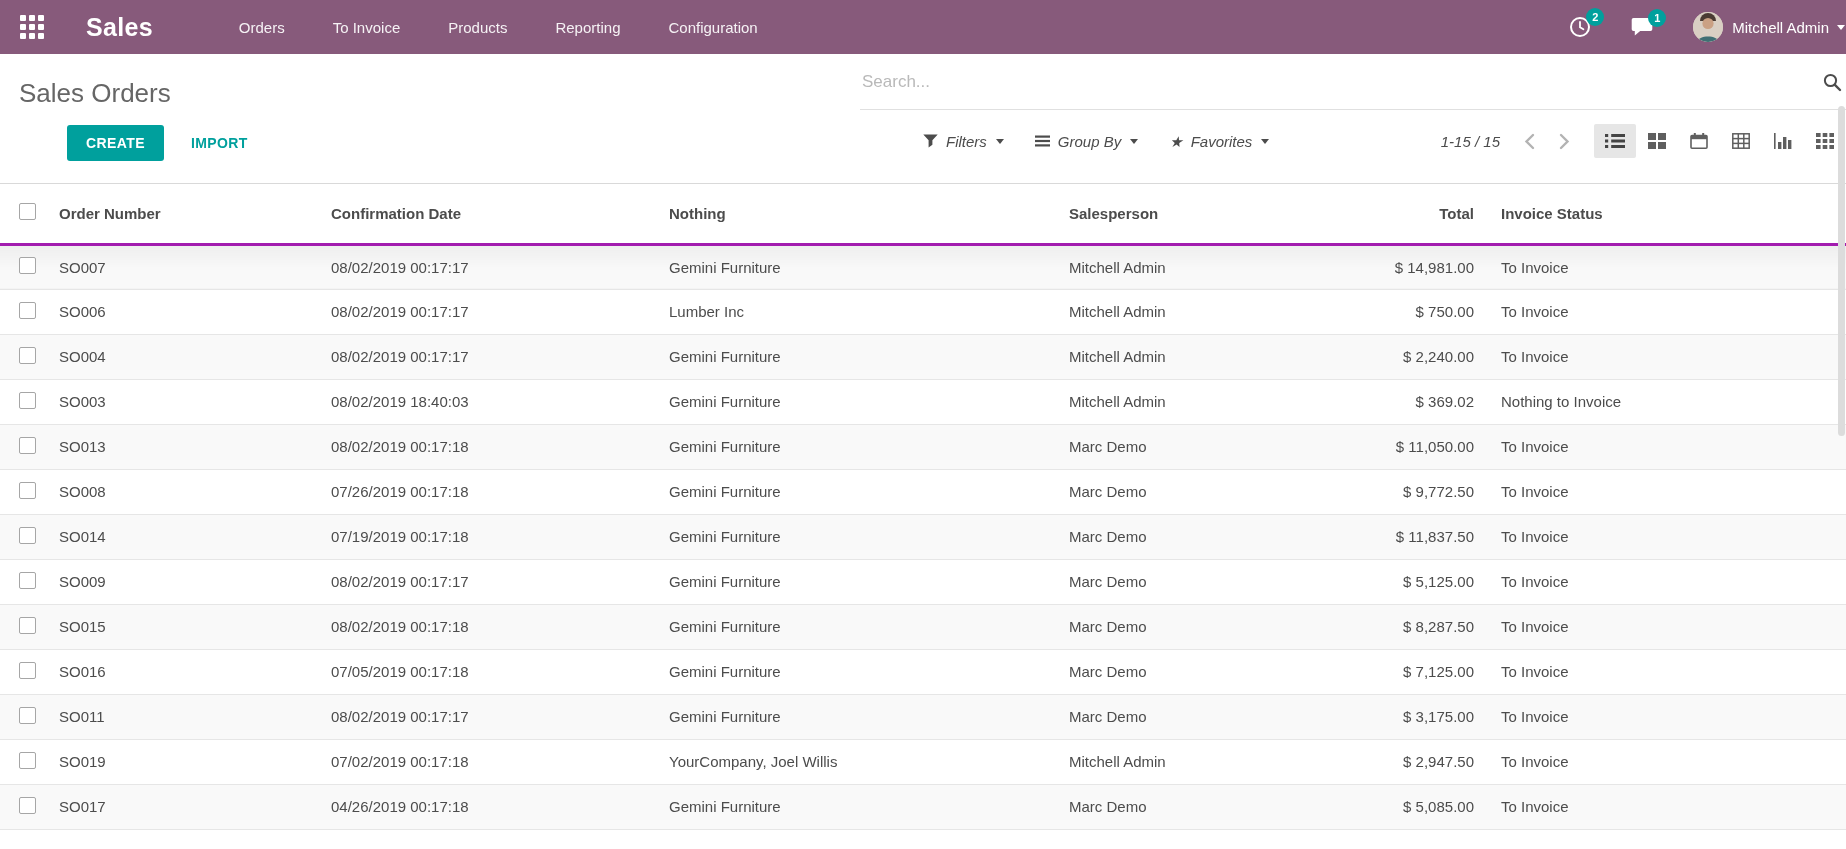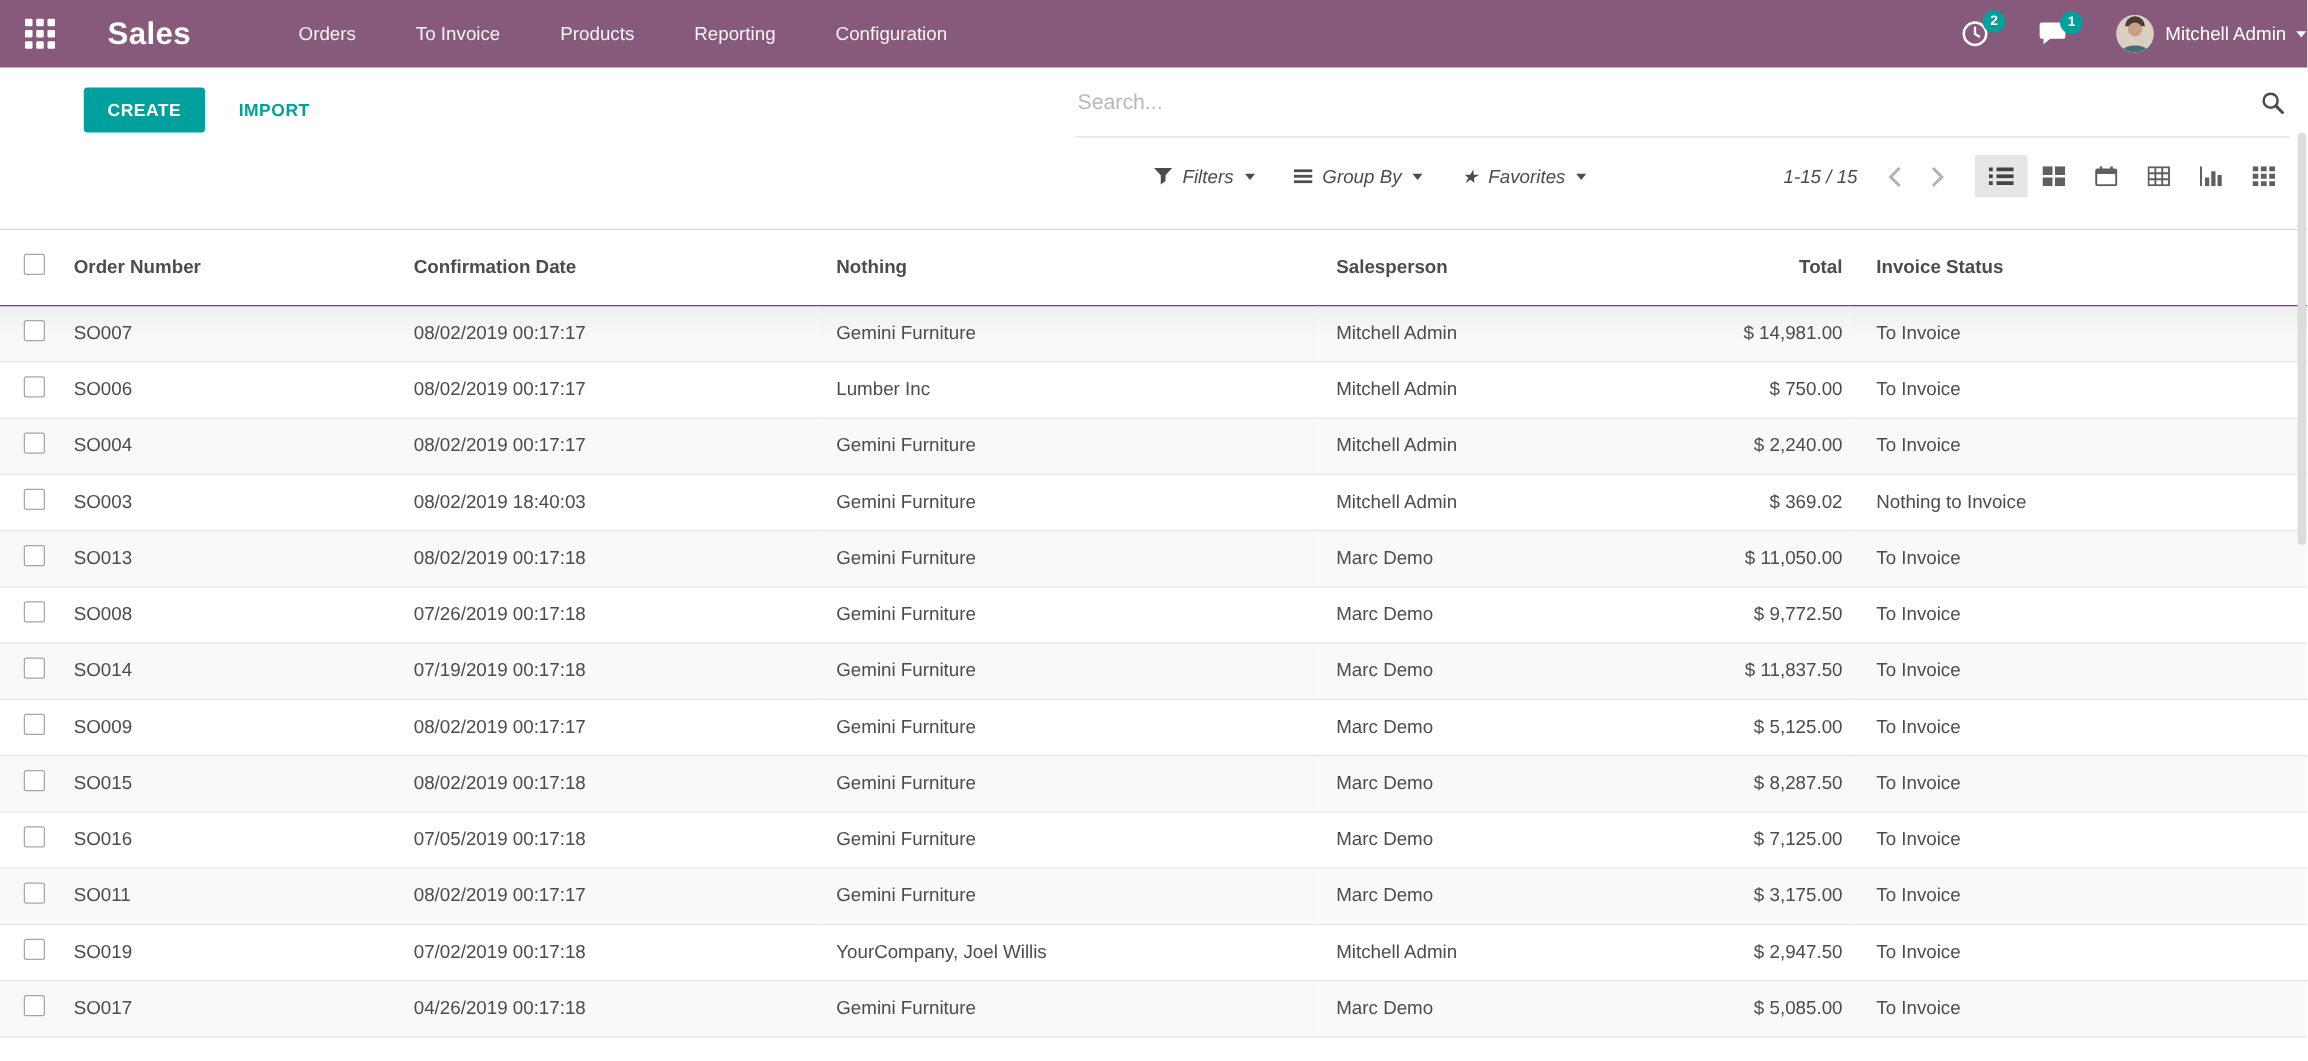--- a/index.html
+++ b/index.html
@@ -38,21 +38,21 @@
   .cp-buttons { margin-top:16px; display:flex; align-items:center;padding-left:48px; }
   .btn-create {
     background:#00A09D; color:#fff; border:none; border-radius:3px; cursor:pointer;
     font-size:14px; font-weight:700; letter-spacing:.4px; padding:10px 19px;
     font-family:"Liberation Sans", sans-serif;
   }
   .btn-import {
     background:none; border:none; color:#00A09D; font-size:14px; font-weight:700;
     letter-spacing:.4px; margin-left:21px; cursor:pointer; font-family:"Liberation Sans", sans-serif;
   }
-  .cp-right { flex:1; display:flex; flex-direction:column; padding-right:14px; }
+  .cp-right { flex:1; display:flex; flex-direction:column; padding-right:0; }
   .search-bar { height:56px; display:flex; align-items:center; border-bottom:1px solid #e0e0e0; }
   .search-input {
     flex:1; border:none; outline:none; font-size:17px; color:#4c4c4c; padding:0 0 0 2px;
     font-family:"Liberation Sans", sans-serif; background:transparent;
   }
   .search-input::placeholder { color:#b9b9b9; opacity:1; }
   .search-icon { color:#4c4c4c; display:flex; align-items:center; margin-right:4px; cursor:pointer; }
   .cp-actions { display:flex; align-items:center; margin-top:14px; font-size:15px; color:#4c4c4c;font-style:italic; }
   .dropdown { display:flex; align-items:center; cursor:pointer; margin-right:31px; white-space:nowrap; }
   .dropdown:first-child { margin-left:63px; }
@@ -67,21 +67,21 @@
   .view-btn.active { background:#e6e6e6; border-radius:2px; color:#444; }
   .view-btn svg { fill:currentColor; }
 
   
   .list-view { border-top:1px solid #d9d9d9; }
   table.o-list { width:1846px; border-collapse:collapse; table-layout:fixed; }
   col.c-cb { width:44px; } col.c-order { width:272px; } col.c-date { width:338px; }
   col.c-cust { width:400px; } col.c-sales { width:250px; } col.c-total { width:175px; }
   thead th {
     height:60px; vertical-align:middle; text-align:left; font-size:15px; font-weight:700;
-    color:#4c4c4c; padding:0 0 0 15px; border-bottom:1px solid #a21caf; cursor:pointer;
+    color:#4c4c4c; padding:0 0 0 15px; border-bottom:3px solid #a21caf; cursor:pointer;
   }
   th.cb-cell, td.cb-cell { padding:0 0 0 19px; cursor:default; }
   th.t-right, td.t-right { text-align:right; padding:0 5px 0 0; }
   th.t-status, td.t-status { padding-left:22px; }
   tbody td {
     height:45px; vertical-align:middle; font-size:15px; color:#4c4c4c;
     padding:0 0 0 15px; border-bottom:1px solid #e6e6e6; white-space:nowrap; overflow:hidden;
   }
   tbody tr { cursor:pointer; }
   tbody tr:nth-child(odd) { background:#f9f9f9; }
@@ -141,20 +141,21 @@
           </svg>
       </span>
       <span class="user-name">Mitchell Admin</span>
       <span class="caret"></span>
     </div>
   </div>
 </header>
 
 <div class="control-panel">
   <div class="cp-left">
+    <h1 class="cp-title">Sales Orders</h1>
     <div class="cp-buttons">
       <button class="btn-create">CREATE</button>
       <button class="btn-import">IMPORT</button>
     </div>
   </div>
   <div class="cp-right">
     <div class="search-bar">
       <input class="search-input" type="text" placeholder="Search..." style="">
       <span class="search-icon">
         <svg width="20" height="20" viewBox="0 0 20 20">

